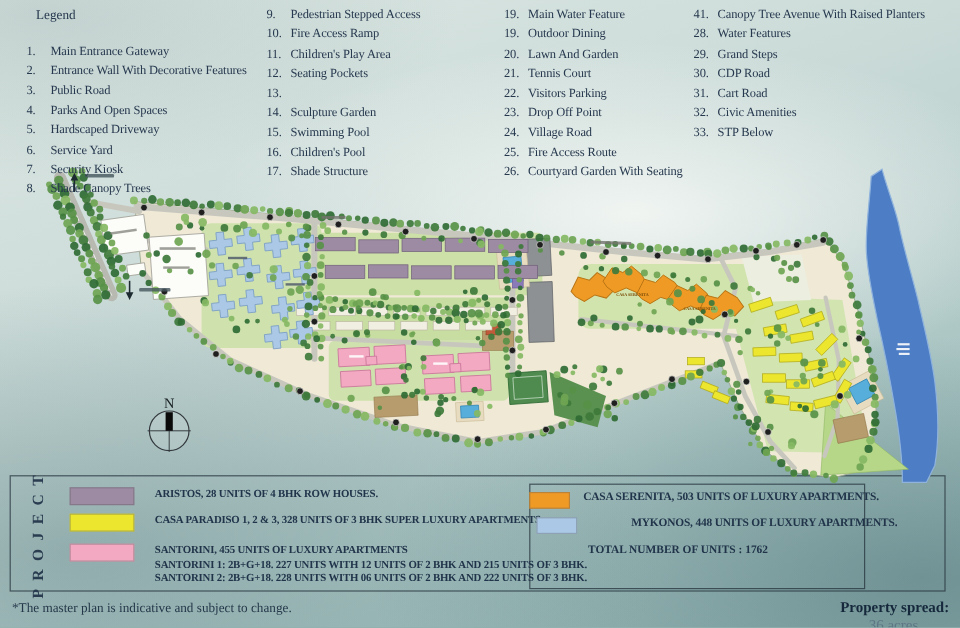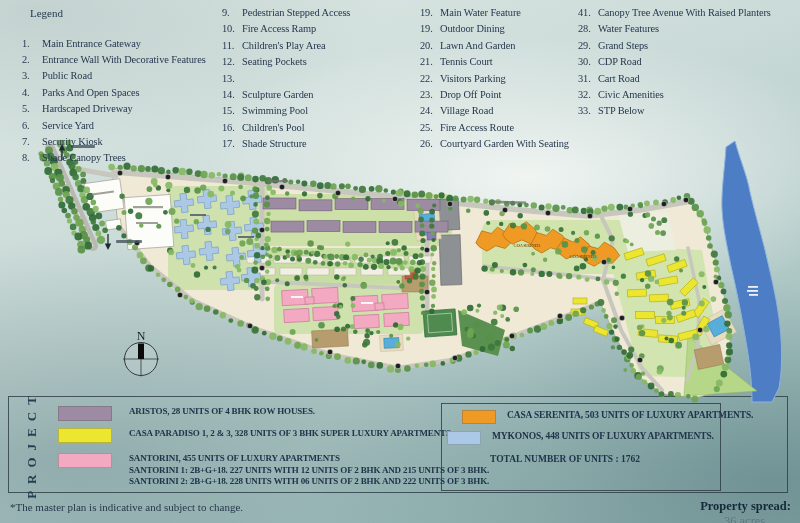--- a/index.html
+++ b/index.html
@@ -1121,29 +1121,29 @@
     </div>
     <div class="proj-row" style="left:58px;top:453px;">
       <div class="swatch sw-l" style="background: rgb(243, 169, 193);"></div>
       <div class="proj-text">
         <div class="pline">SANTORINI, 455 UNITS OF LUXURY APARTMENTS</div>
         <div class="pline">SANTORINI 1: 2B+G+18. 227 UNITS WITH 12 UNITS OF 2 BHK AND 215 UNITS OF 3 BHK.</div>
         <div class="pline">SANTORINI 2: 2B+G+18. 228 UNITS WITH 06 UNITS OF 2 BHK AND 222 UNITS OF 3 BHK.</div>
       </div>
     </div>
 
-    <div class="proj-row" style="left:462px;top:410px;">
+    <div class="proj-row" style="left:441px;top:410px;">
       <div class="swatch sw-r" style="background: rgb(240, 154, 38);"></div>
       <div class="proj-text" style="font-size:9.5px;">
         <div class="pline">CASA SERENITA, 503 UNITS OF LUXURY APARTMENTS.</div>
       </div>
     </div>
     <div class="proj-row" style="left:447px;top:431px;">
       <div class="swatch sw-r" style="background: rgb(171, 201, 230);"></div>
-      <div class="proj-text" style="font-size:9.5px;">
+      <div class="proj-text" style="font-size:9.5px;margin-left:34px;">
         <div class="pline">MYKONOS, 448 UNITS OF LUXURY APARTMENTS.</div>
       </div>
     </div>
     <div class="total-line" style="left:490px;top:454px;">TOTAL NUMBER OF UNITS : 1762</div>
   </div>
 
   <div class="footnote">*The master plan is indicative and subject to change.</div>
   <div class="spread">
     <b>Property spread:</b>
     <span class="val">36 acres</span>

